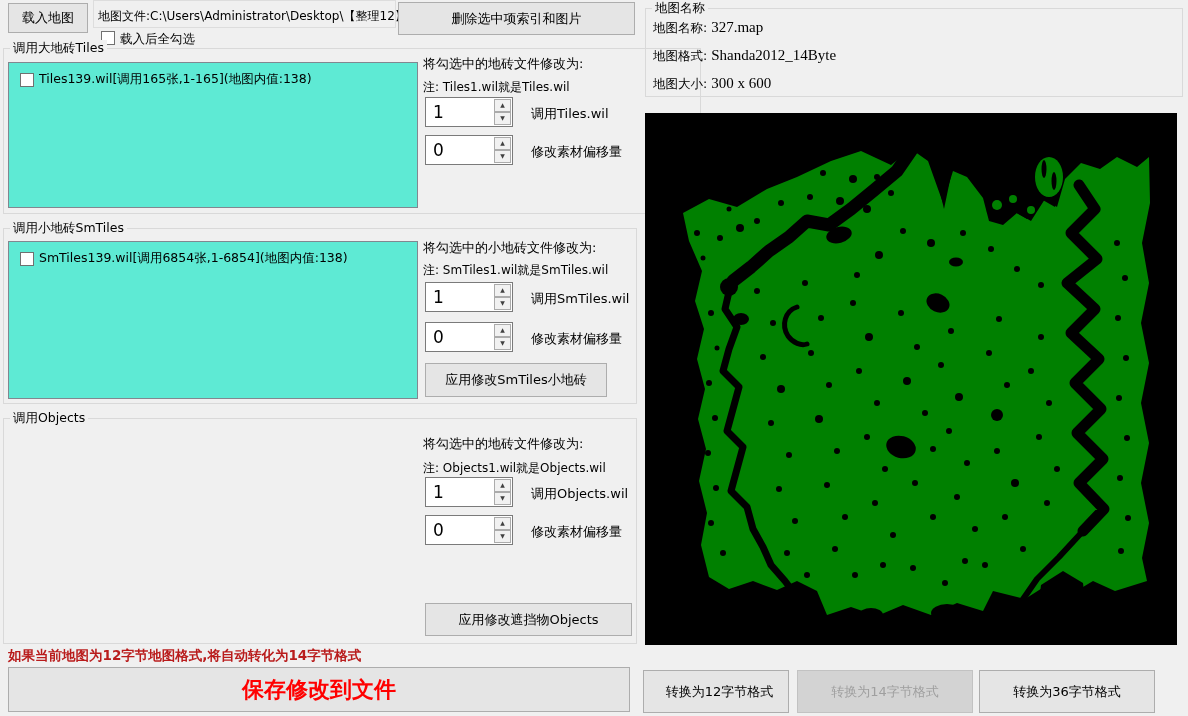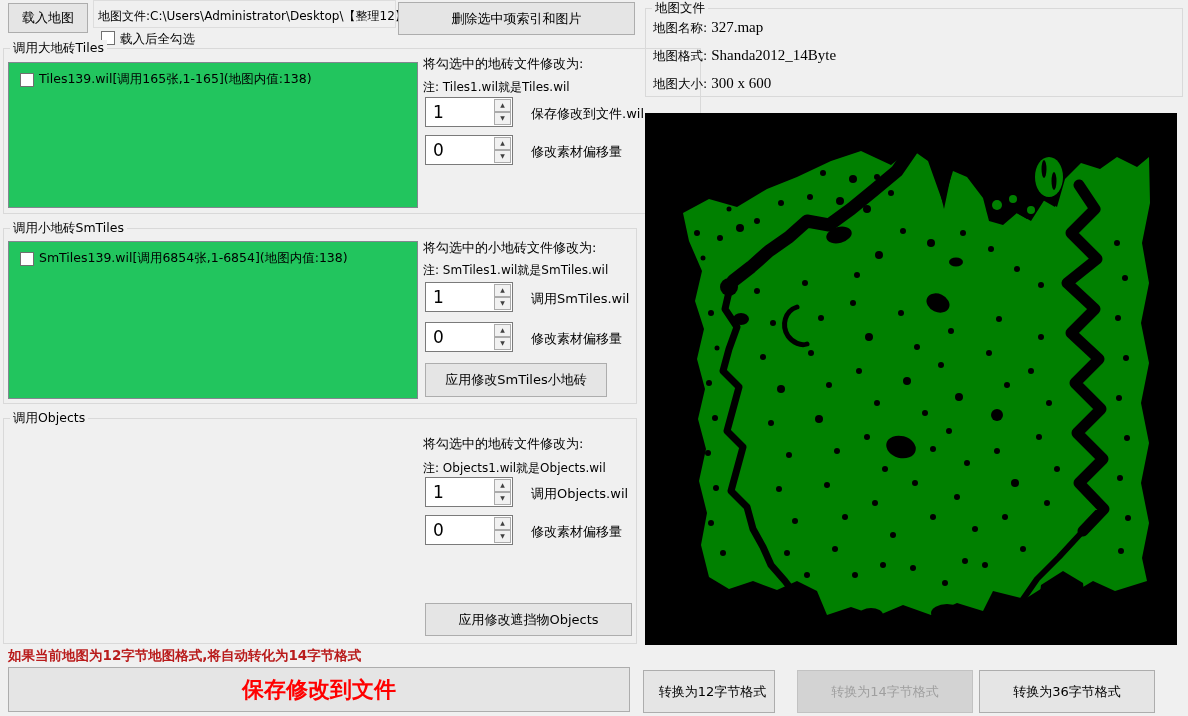--- a/index.html
+++ b/index.html
@@ -14,21 +14,21 @@
     background:#e5e5e5;border:1px solid #adadad;font-size:13px;cursor:pointer;
     box-sizing:border-box;font-family:inherit;color:#000;
   }
   .btn.disabled{background:#d3d3d3;border-color:#c2c2c2;color:#9f9f9f;cursor:default;}
   .group{position:absolute;border:1px solid #d9d9d9;box-sizing:border-box;}
   .group-label{
     position:absolute;top:-9px;left:6px;background:#f0f0f0;padding:0 3px;
     font-size:12.5px;white-space:nowrap;
   }
   .listbox{
-    position:absolute;background:#22c55e;border:1px solid #828790;box-sizing:border-box;
+    position:absolute;background:#5eead4;border:1px solid #828790;box-sizing:border-box;
     overflow:hidden;
   }
   .listitem{display:flex;align-items:center;gap:5px;padding:8px 0 0 11px;font-size:12.5px;}
   .cbx{
     width:12px;height:12px;border:1px solid #707070;background:#fff;
     display:inline-block;flex:0 0 auto;box-sizing:content-box;
   }
   .hdr{position:absolute;font-size:13px;white-space:nowrap;}
   .note{position:absolute;font-size:12px;white-space:nowrap;}
   .numwrap{
@@ -78,21 +78,21 @@
   <div class="hdr" style="left:419px;top:6px;">将勾选中的地砖文件修改为:</div>
   <div class="note" style="left:419px;top:30px;">注: Tiles1.wil就是Tiles.wil</div>
 
   <div class="numwrap" style="left:421px;top:48px;">
     <input readonly="" value="1" style="">
     <span class="spin">
       <span class="sb up">▲</span>
       <span class="sb dn">▼</span>
     </span>
   </div>
-  <div class="ctrl-label" style="left:527px;top:56px;">保存修改到文件.wil</div>
+  <div class="ctrl-label" style="left:527px;top:56px;">调用Tiles.wil</div>
 
   <div class="numwrap" style="left:421px;top:86px;">
     <input readonly="" value="0" style="">
     <span class="spin">
       <span class="sb up">▲</span>
       <span class="sb dn">▼</span>
     </span>
   </div>
   <div class="ctrl-label" style="left:527px;top:94px;">修改素材偏移量</div>
 
@@ -153,21 +153,21 @@
   </div>
   <div class="ctrl-label" style="left:527px;top:104px;">修改素材偏移量</div>
 
   <button class="btn" style="left:421px;top:184px;width:207px;height:33px;">应用修改遮挡物Objects</button>
 </div>
 
 <div class="warning" style="left:8px;top:647px;">如果当前地图为12字节地图格式,将自动转化为14字节格式</div>
 <button class="btn savebtn" style="left:8px;top:667px;width:622px;height:45px;">保存修改到文件</button>
 
 <div class="group" style="left:645px;top:8px;width:538px;height:89px;">
-  <div class="group-label">地图文件</div>
+  <div class="group-label">地图名称</div>
   <div class="info-row" style="left:7px;top:10px;">
     <span>地图名称:</span>
     <span class="val">327.map</span>
   </div>
   <div class="info-row" style="left:7px;top:38px;">
     <span>地图格式:</span>
     <span class="val">Shanda2012_14Byte</span>
   </div>
   <div class="info-row" style="left:7px;top:66px;">
     <span>地图大小:</span>
@@ -320,15 +320,15 @@
     <circle cx="372" cy="156" r="3"></circle>
         <circle cx="396" cy="172" r="3"></circle>
         <circle cx="258" cy="118" r="3"></circle>
     <circle cx="234" cy="142" r="4"></circle>
         <circle cx="212" cy="162" r="3"></circle>
         <circle cx="268" cy="455" r="3"></circle>
   </g>
 </svg>
 </div>
 
-<button class="btn" style="left:643px;top:670px;width:132px;height:43px;padding-left:13px;">转换为12字节格式</button>
+<button class="btn" style="left:643px;top:670px;width:146px;height:43px;padding-left:13px;">转换为12字节格式</button>
 <button class="btn disabled" disabled="" style="left:797px;top:670px;width:176px;height:43px;">转换为14字节格式</button>
 <button class="btn" style="left:979px;top:670px;width:176px;height:43px;">转换为36字节格式</button>
 
 </body></html>

